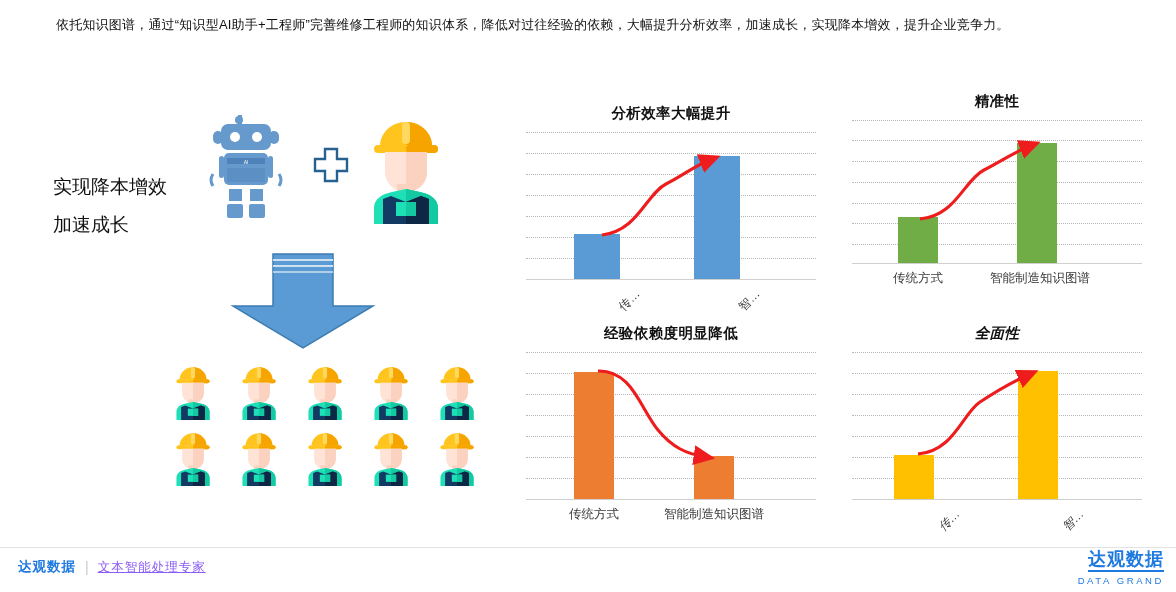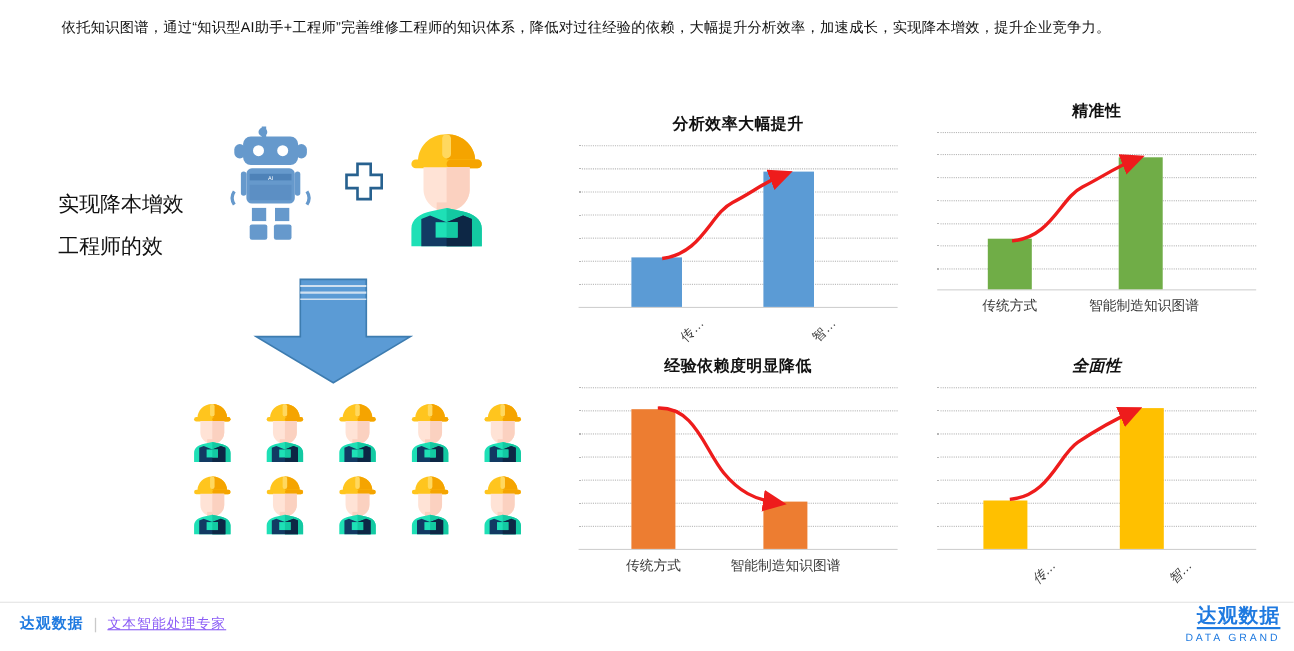--- a/index.html
+++ b/index.html
@@ -94,21 +94,21 @@
 </style>
 </head>
 <body>
 
 <div class="slide">
 
   <div class="headline">依托知识图谱，通过“知识型AI助手+工程师”完善维修工程师的知识体系，降低对过往经验的依赖，大幅提升分析效率，加速成长，实现降本增效，提升企业竞争力。</div>
 
   <div class="left-text">
     <div>实现降本增效</div>
-    <div>工程师的效</div>
+    <div>加速成长</div>
   </div>
 
   <div class="actors">
 
     <svg class="robot" width="92" height="110" viewBox="0 0 92 110">
       <g fill="#6699cc">
         <rect x="13" y="19" width="10" height="13" rx="5"></rect>
         <rect x="69" y="19" width="10" height="13" rx="5"></rect>
         <rect x="21" y="12" width="50" height="26" rx="7"></rect>
         <rect x="38" y="3" width="4" height="10"></rect>

